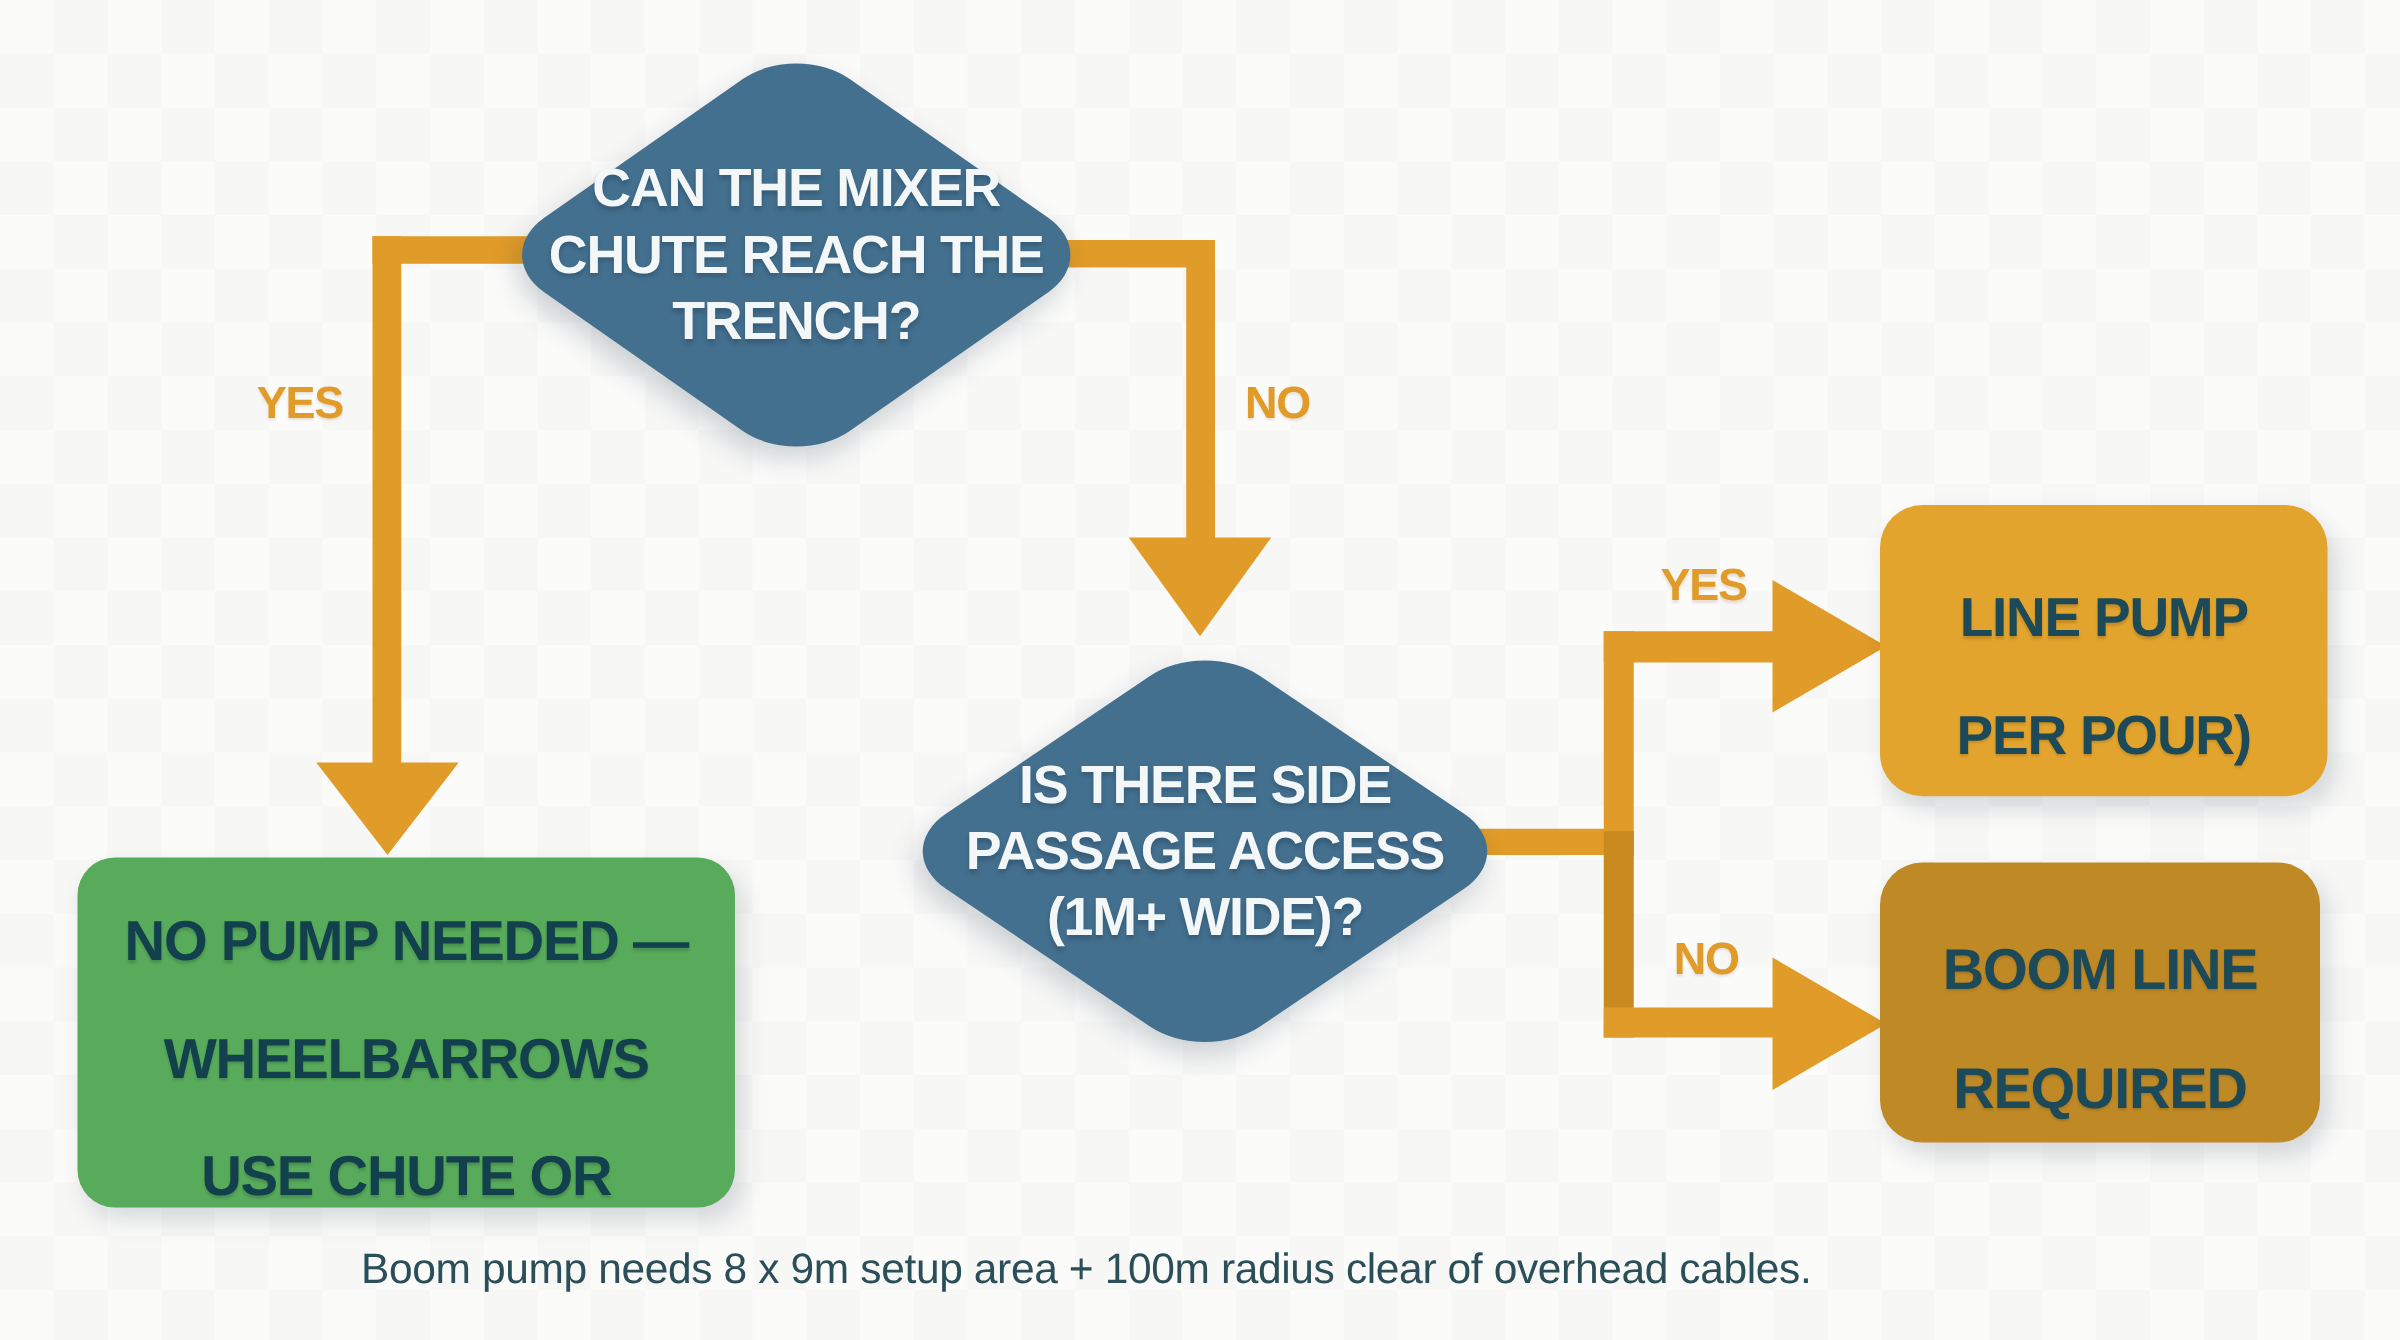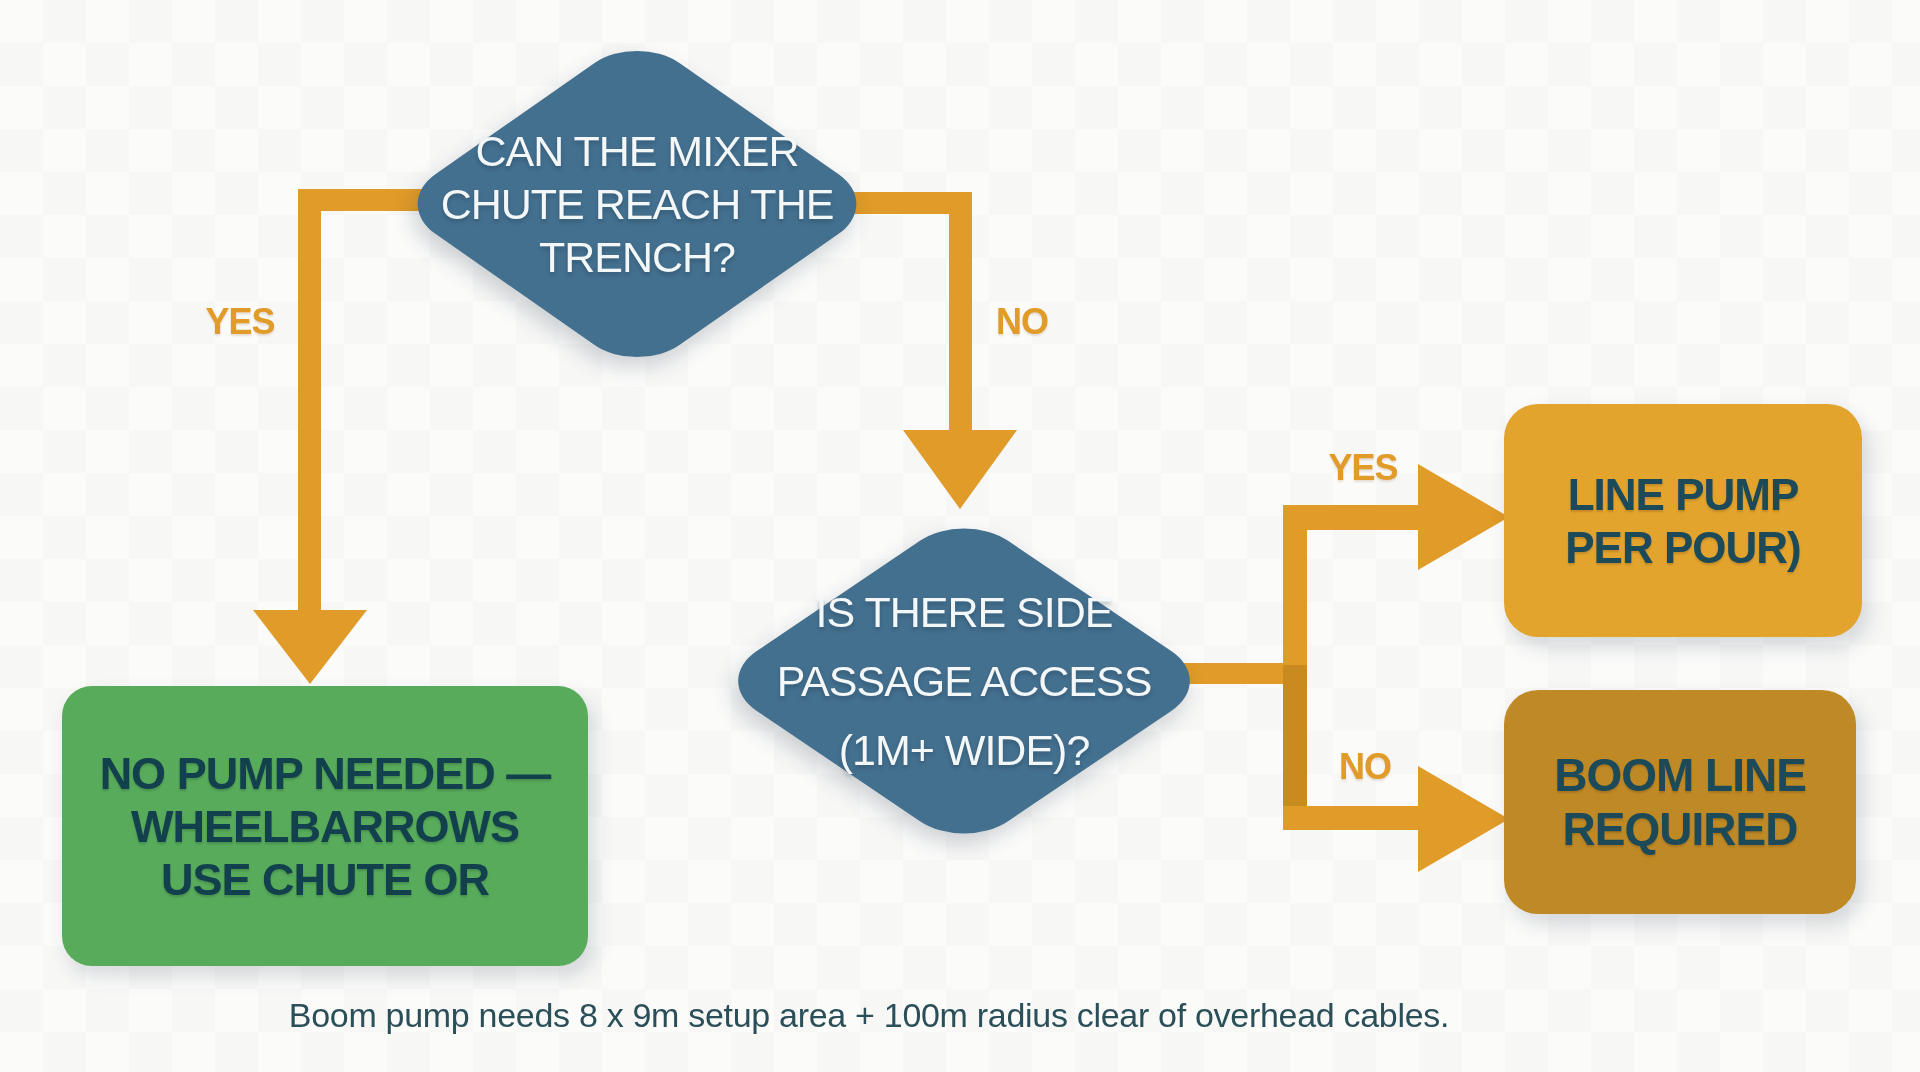--- a/index.html
+++ b/index.html
@@ -20,36 +20,36 @@
     position:absolute;width:320px;height:320px;
     background:#44708f;border-radius:56px;z-index:10;
     box-shadow:6px 12px 24px rgba(25,45,65,.20);
   }
   .diamond.d1{left:637px;top:204px;transform:translate(-50%,-50%) scale(1.08,0.754) rotate(45deg);}
   .diamond.d2{left:964px;top:681px;transform:translate(-50%,-50%) scale(1.112,0.751) rotate(45deg);}
 
   .node-text{
     position:absolute;z-index:30;display:flex;flex-direction:column;
     align-items:center;justify-content:center;text-align:center;
-    font-weight:400;letter-spacing:-1px;
+    font-weight:700;letter-spacing:-1px;
   }
   .decision-text{
     color:#f3f7f7;font-size:43px;line-height:53px;
     text-shadow:0 3px 4px rgba(10,35,55,.28);
   }
   .decision-text.t1{left:387px;top:54px;width:500px;height:300px;}
-  .decision-text.t2{left:714px;top:531px;width:500px;height:300px;gap:16px;}
+  .decision-text.t2{left:714px;top:531px;width:500px;height:300px;}
 
   .outcome{
     position:absolute;z-index:10;display:flex;flex-direction:column;
     align-items:center;justify-content:center;text-align:center;
     font-weight:700;letter-spacing:-1px;
     box-shadow:6px 10px 20px rgba(25,45,65,.16);
   }
-  .outcome .ln{display:block;}
+  .outcome .ln{display:block;margin-top:41px;}
   .outcome.green{
     left:62px;top:686px;width:526px;height:280px;border-radius:30px;
     background:#58ab5a;color:#12404d;font-size:45px;line-height:53px;
     text-shadow:0 2px 2px rgba(0,30,40,.18);
   }
   .outcome.amber{
     left:1504px;top:404px;width:358px;height:233px;border-radius:34px;
     background:#e2a42d;color:#1d4a58;font-size:44px;line-height:53px;
     text-shadow:0 2px 2px rgba(60,30,0,.18);
   }

